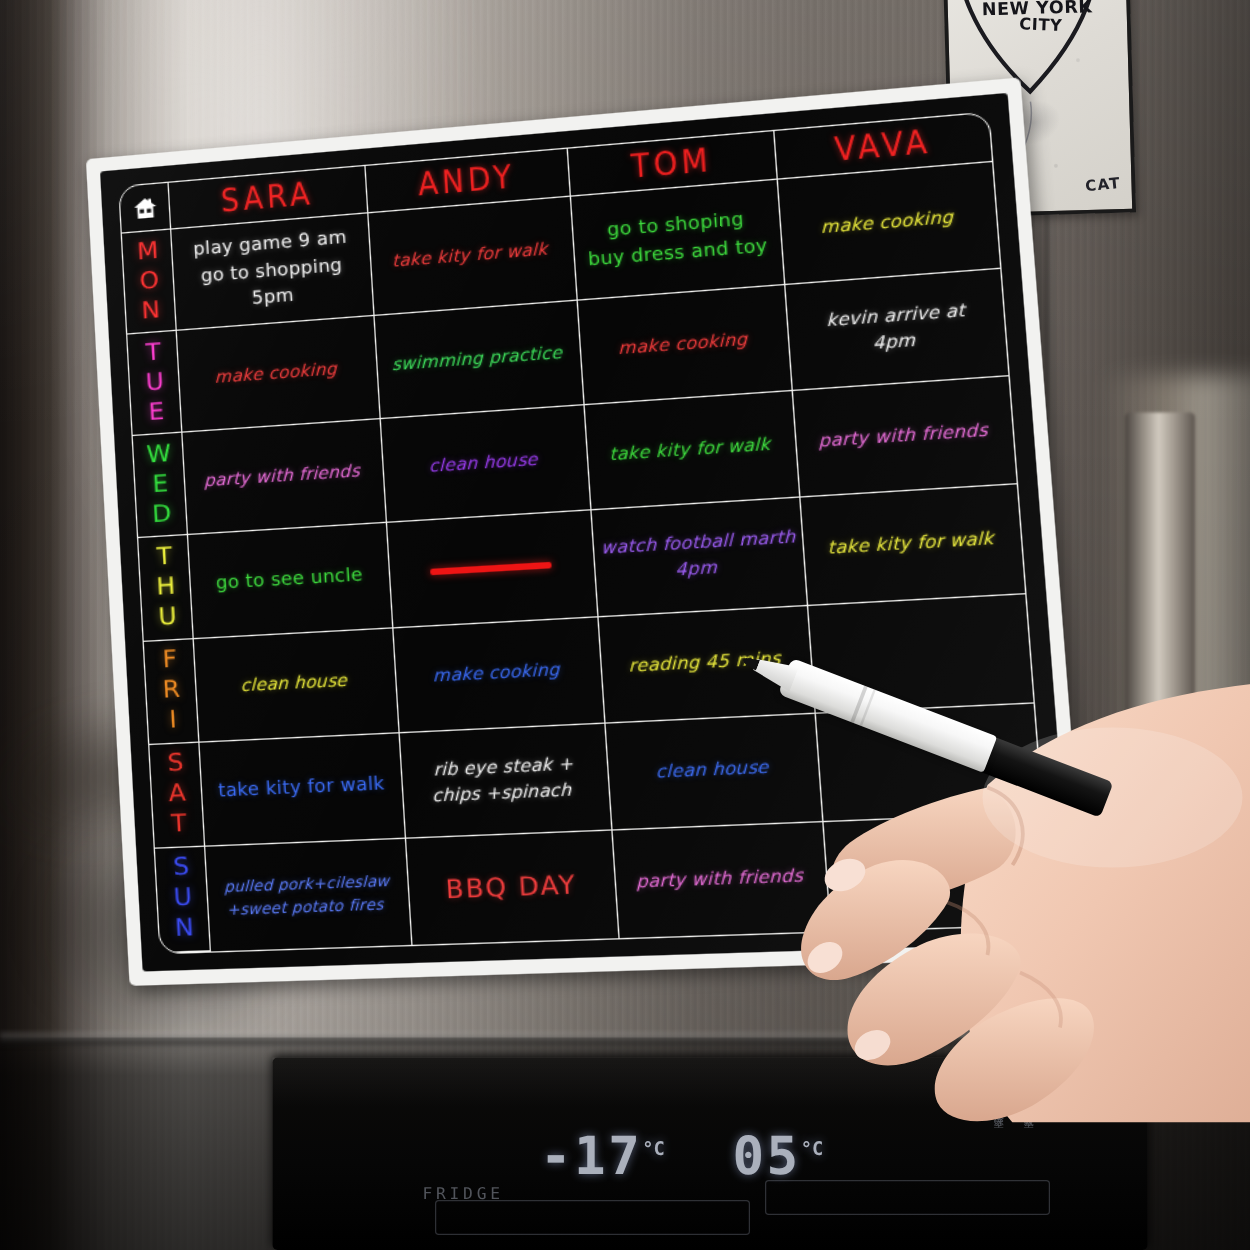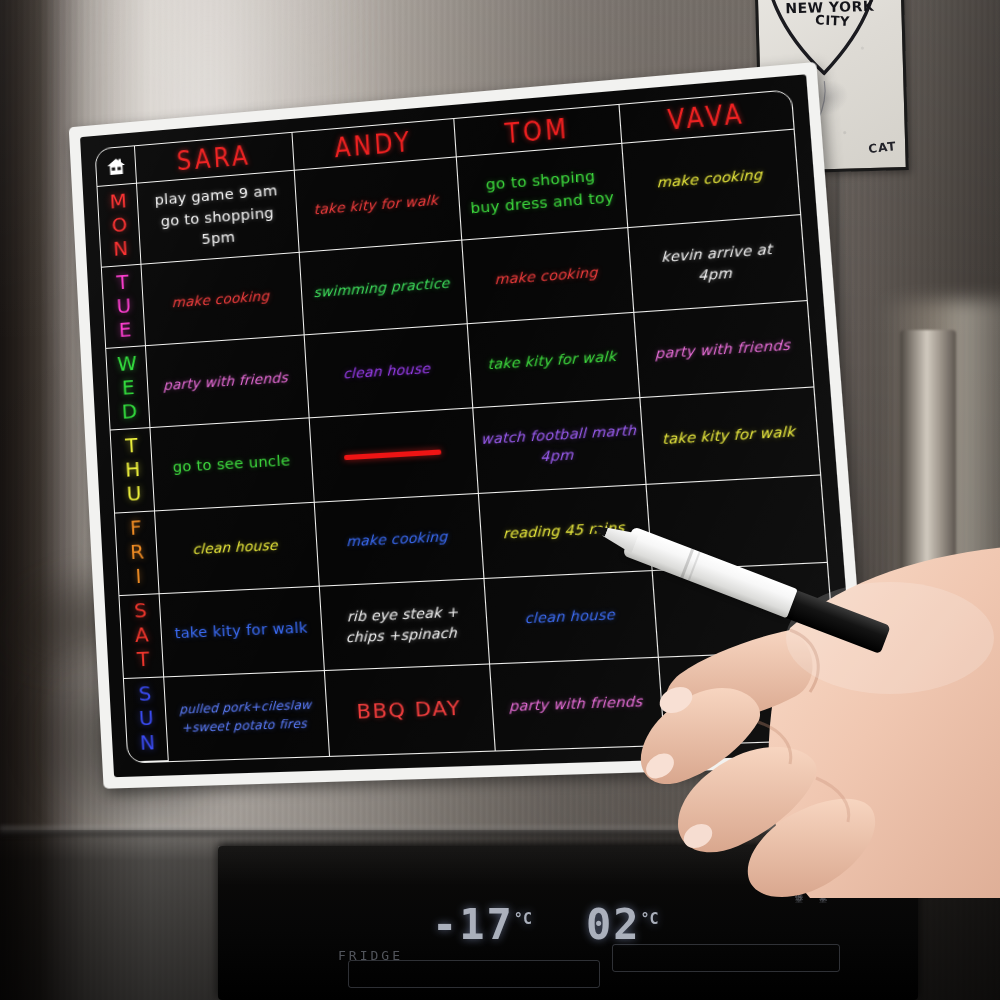--- a/index.html
+++ b/index.html
@@ -353,21 +353,21 @@
 
   <div class="freezer"></div>
   <div class="freezer-lip"></div>
   <div class="panel"></div>
   <div class="panel-gloss"></div>
 
   <div class="lcd lcd-left">
     <span>-17</span><span class="u">°C</span>
   </div>
   <div class="lcd lcd-right">
-    <span>02</span><span class="u">°C</span>
+    <span>05</span><span class="u">°C</span>
   </div>
   <div class="panel-btn pb1"></div>
   <div class="panel-btn pb2"></div>
   <div class="panel-lbl plL">FRIDGE</div>
   <div class="panel-lbl plR">冷冻室</div>
   <div class="panel-lbl plR2">冷藏室</div>
 
   <div class="poster">
     <div class="poster-grain"></div>
     <svg width="143" height="200" viewBox="0 0 143 200">

